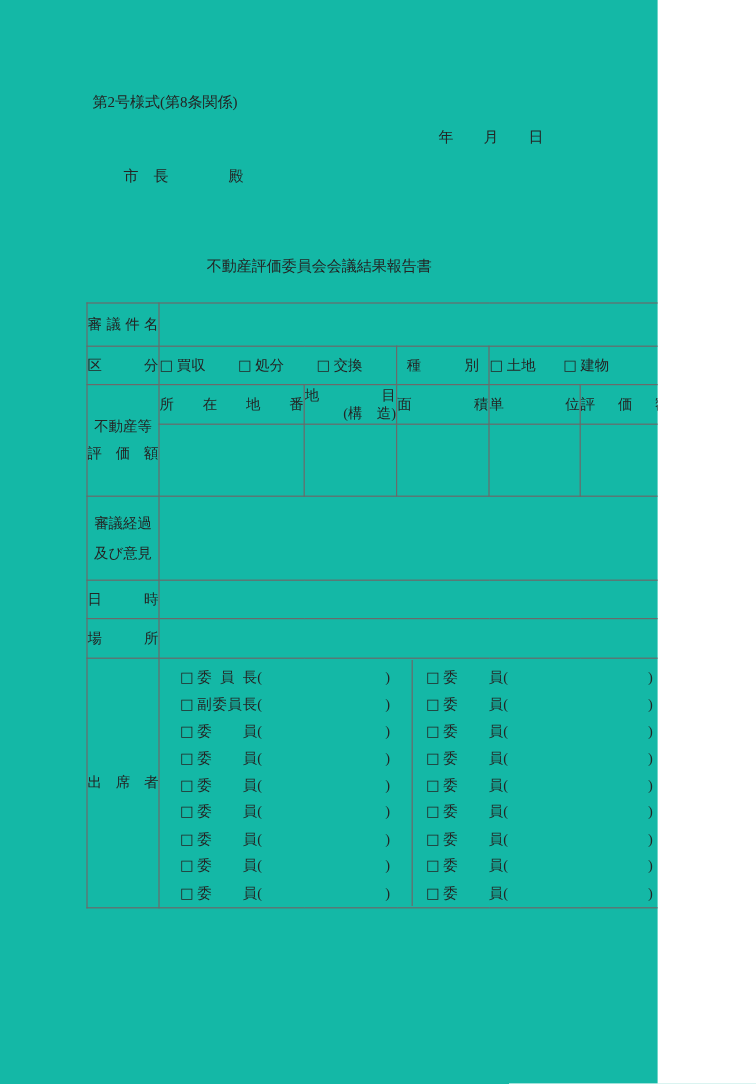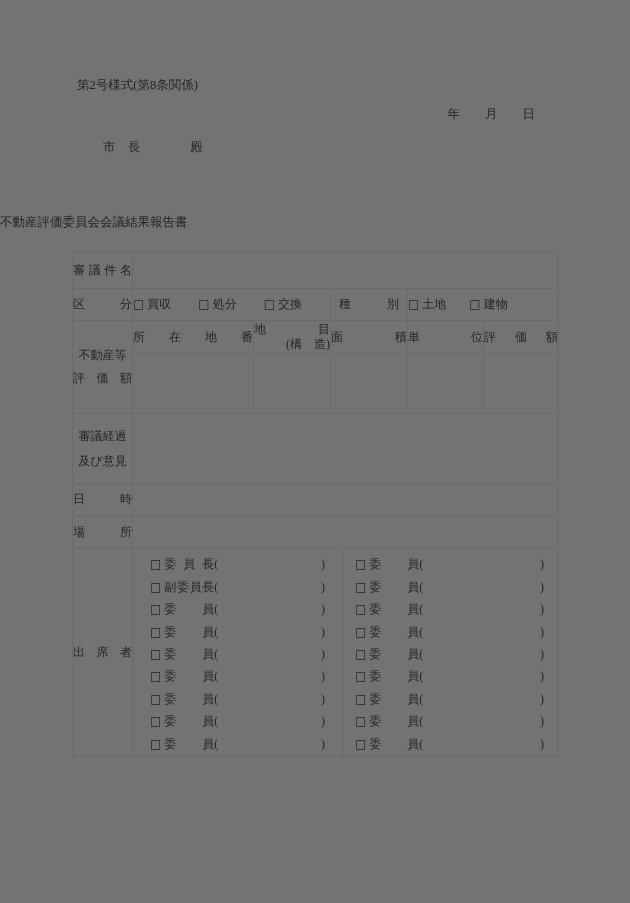--- a/index.html
+++ b/index.html
@@ -1,30 +1,30 @@
 <!DOCTYPE html>
 <html><head>
 <meta charset="utf-8">
 <style>
   html,body { margin:0; padding:0; background:#ffffff; }
   .page {
     position:relative;
-    width:630px; height:903px;
-    background:#737373;
+    width:548px; height:903px;
+    background:#14b8a6;
     font-family:"Liberation Serif","DejaVu Serif",serif;
     color:#242424;
     font-size:12.5px;
     overflow:hidden;
   }
   .abs { position:absolute; line-height:1.25; white-space:pre; }
   .form-number { left:77px; top:78px; }
   .date-line   { right:95px; top:107px; }
   .addressee   { left:103px; top:140px; }
   .sender      { right:86px; top:170px; }
-  .doc-title   { left:0; right:16px; top:215px; }
+  .doc-title   { left:0; right:16px; top:215px; text-align:center; }
 
   table.form-table {
     position:absolute; left:72px; top:252px;
     width:486px;
     border-collapse:collapse;
     table-layout:fixed;
     font-size:12px;
   }
   .form-table th, .form-table td {
     border:1px solid #6a6a6a;

